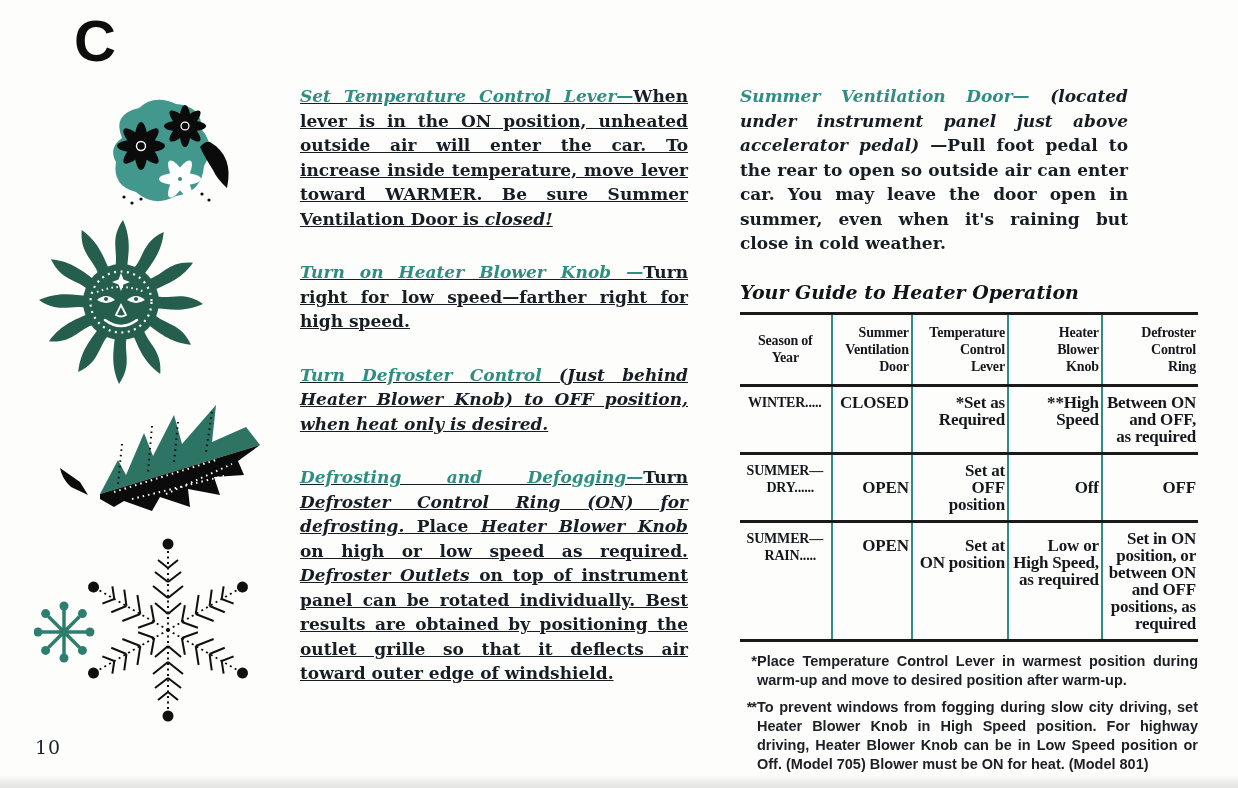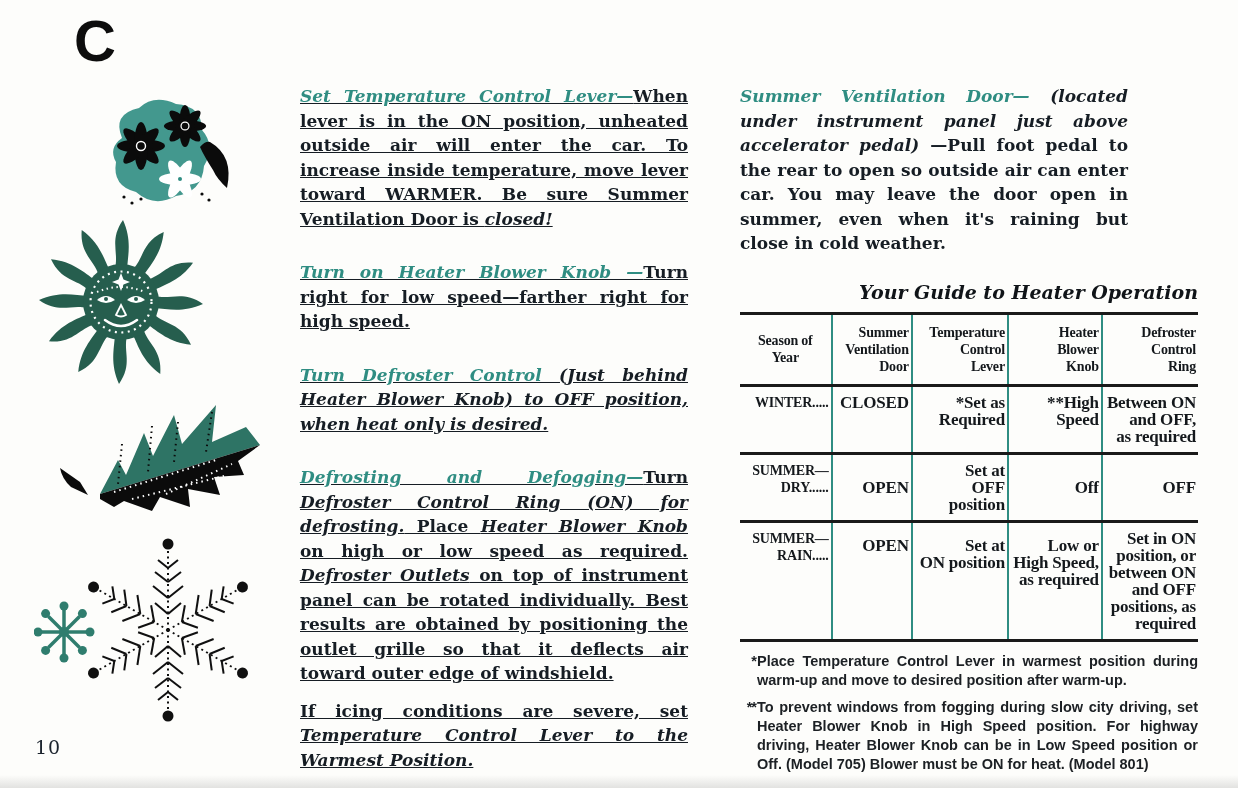--- a/index.html
+++ b/index.html
@@ -28,21 +28,21 @@
     text-align:justify; color:#161d24;
   }
   .col-left .par { margin-bottom:29px; }
   .col-left .par.tight { margin-bottom:13px; }
   .col-left .par:last-child { margin-bottom:0; }
   .col-right .par { width:388px; }
   .lead { color:#2f8d82; font-style:italic; }
   .i { font-style:italic; }
 
   .table-title {
-    margin-top:25px; text-align:right;
+    margin-top:25px; text-align:left;
     font-style:italic; font-weight:bold; font-size:19px; color:#101418;
   }
   table.htable {
     margin-top:9px; width:458px; border-collapse:collapse;
     font-family:Liberation Serif, serif; font-weight:bold;
     color:#14181c; table-layout:fixed;
     border-top:3px solid #1a1a1a; border-bottom:3px solid #1a1a1a;
   }
   .htable th, .htable td { white-space:pre-line; letter-spacing:-0.2px; }
   .htable th {
@@ -50,21 +50,21 @@
     border-bottom:3px solid #1a1a1a; padding:9px 2px; text-align:center;
     vertical-align:middle;
   }
   .htable td {
     font-size:17px; line-height:17px; padding:7px 2px; text-align:center;
   }
   .htable th + th, .htable td + td { border-left:2px solid #2f8d82;text-align:right; }
   .htable tr + tr td { border-top:3px solid #1a1a1a; }
   .row-top td { vertical-align:top; }
   .row-mid td { vertical-align:middle; }
-  td.season { text-align:right; padding-left:1px; font-size:14px;margin-left:15px; }
+  td.season { text-align:center; padding-left:1px; font-size:14px;margin-left:15px; }
   td.season .s1 { display:block; }
   td.season .s2 { display:block; padding-left:11px; }
 
   .footnotes { margin-top:10px; font-family:"Liberation Sans", sans-serif;
     font-weight:bold; font-size:14.5px; line-height:19px; color:#1c2024; }
   .fn { display:flex; margin-bottom:8px; }
   .fn-marker { width:17px; flex:0 0 17px; text-align:right; padding-right:1px;
     letter-spacing:-1px; }
   .fn-text { flex:1; text-align:justify; }
 
@@ -297,21 +297,20 @@
         </g>
       <circle r="5" stroke="none"></circle>
     </g>
   </svg>
 
   <div class="col col-left">
     <p class="par"><span class="lead">Set Temperature Control Lever—</span><span>When lever is in the ON position, unheated outside air will enter the car. To increase inside temperature, move lever toward WARMER. Be sure Summer Ventilation Door is </span><span class="i">closed!</span></p>
     <p class="par"><span class="lead">Turn on Heater Blower Knob —</span><span>Turn right for low speed—farther right for high speed.</span></p>
     <p class="par"><span class="lead">Turn Defroster Control </span><span class="i">(Just behind Heater Blower Knob) to OFF position, when heat only is desired.</span></p>
     <p class="par tight"><span class="lead">Defrosting and Defogging—</span><span>Turn </span><span class="i">Defroster Control Ring (ON) for defrosting.</span><span> Place </span><span class="i">Heater Blower Knob</span><span> on high or low speed as required. </span><span class="i">Defroster Outlets</span><span> on top of instrument panel can be rotated individually. Best results are obtained by positioning the outlet grille so that it deflects air toward outer edge of windshield.</span></p>
-    <p class="par"><span>If icing conditions are severe, set </span><span class="i">Temperature Control Lever to the Warmest Position.</span></p>
   </div>
 
   <div class="col col-right">
     <p class="par"><span class="lead">Summer Ventilation Door— </span><span class="i">(located under instrument panel just above accelerator pedal)</span><span> —Pull foot pedal to the rear to open so outside air can enter car. You may leave the door open in summer, even when it's raining but close in cold weather.</span></p>
 
     <div class="table-title">Your Guide to Heater Operation</div>
 
     <table class="htable">
       <colgroup>
         <col style="width:20%">

